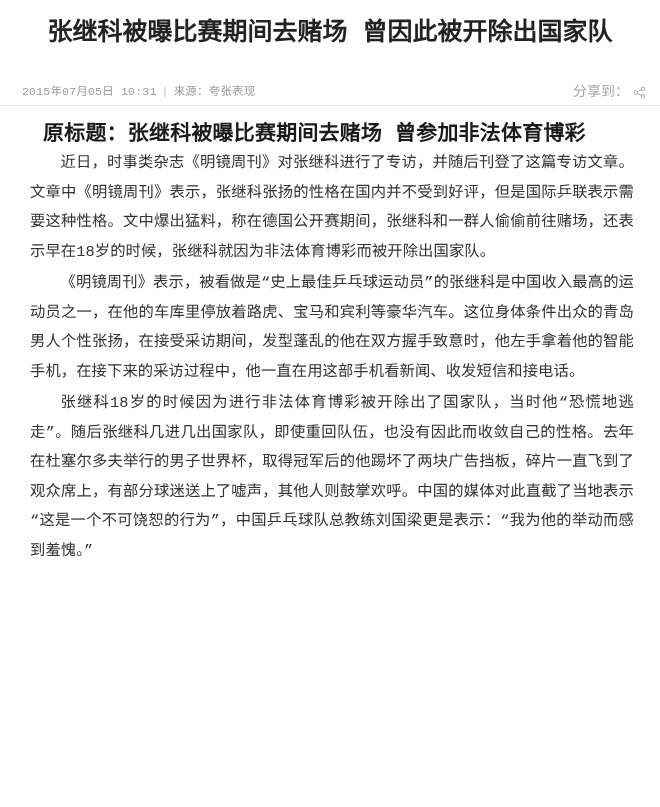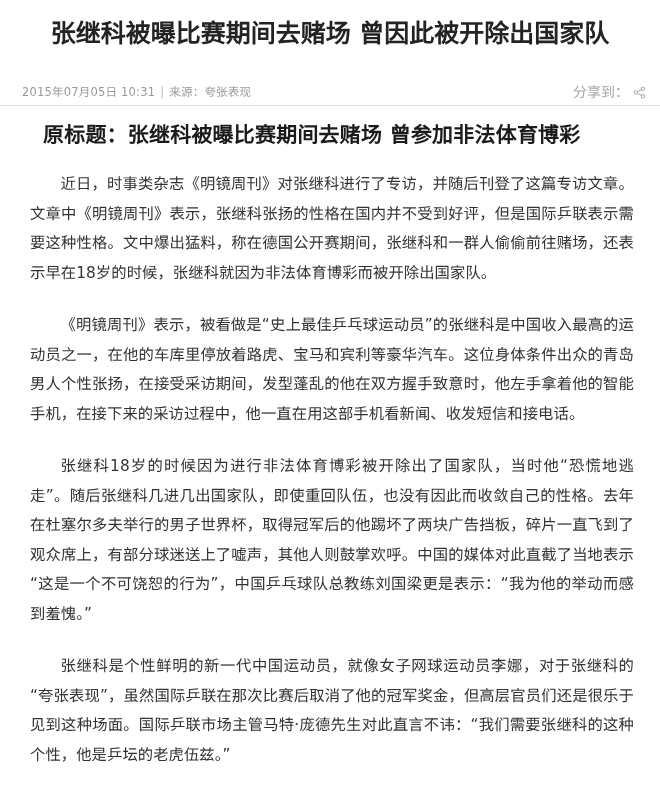--- a/index.html
+++ b/index.html
@@ -15,20 +15,21 @@
     font-family: "DejaVu Sans", "Liberation Sans", sans-serif;
     -webkit-font-smoothing: antialiased;
   }
 
   .page {
     width: 660px;
     height: 741px;
     box-sizing: border-box;
     background: #ffffff;
     position: relative;
+    font-family: Liberation Mono, monospace;
   }
 
   
   .headline {
     margin: 0;
     padding: 14px 22px 0 22px;
     font-size: 25px;
     line-height: 39px;
     font-weight: 700;
     color: #232323;
@@ -97,21 +98,21 @@
   .subtitle {
     margin: 17px 0 0 13px;
     font-size: 21px;
     line-height: 24px;
     font-weight: 700;
     color: #1b1b1b;
     letter-spacing: 0.2px;
   }
 
   .para {
-    margin: 23px 0 0 0;
+    margin: 2px 0 0 0;
     font-size: 15.3px;
     line-height: 29.5px;
     color: #333333;
     text-align: justify;
     text-justify: inter-ideograph;
     text-indent: 2em;
     letter-spacing: 0.1px;
   }
   .para:first-of-type {
     margin-top: 9px;
@@ -146,17 +147,16 @@
 
   <div class="divider"></div>
 
   <div class="article">
 
     <p class="subtitle">原标题：张继科被曝比赛期间去赌场 曾参加非法体育博彩</p>
 
     <p class="para">近日，时事类杂志《明镜周刊》对张继科进行了专访，并随后刊登了这篇专访文章。文章中《明镜周刊》表示，张继科张扬的性格在国内并不受到好评，但是国际乒联表示需要这种性格。文中爆出猛料，称在德国公开赛期间，张继科和一群人偷偷前往赌场，还表示早在18岁的时候，张继科就因为非法体育博彩而被开除出国家队。</p>
     <p class="para">《明镜周刊》表示，被看做是“史上最佳乒乓球运动员”的张继科是中国收入最高的运动员之一，在他的车库里停放着路虎、宝马和宾利等豪华汽车。这位身体条件出众的青岛男人个性张扬，在接受采访期间，发型蓬乱的他在双方握手致意时，他左手拿着他的智能手机，在接下来的采访过程中，他一直在用这部手机看新闻、收发短信和接电话。</p>
     <p class="para">张继科18岁的时候因为进行非法体育博彩被开除出了国家队，当时他“恐慌地逃走”。随后张继科几进几出国家队，即使重回队伍，也没有因此而收敛自己的性格。去年在杜塞尔多夫举行的男子世界杯，取得冠军后的他踢坏了两块广告挡板，碎片一直飞到了观众席上，有部分球迷送上了嘘声，其他人则鼓掌欢呼。中国的媒体对此直截了当地表示“这是一个不可饶恕的行为”，中国乒乓球队总教练刘国梁更是表示：“我为他的举动而感到羞愧。”</p>
-    <p class="para">张继科是个性鲜明的新一代中国运动员，就像女子网球运动员李娜，对于张继科的“夸张表现”，虽然国际乒联在那次比赛后取消了他的冠军奖金，但高层官员们还是很乐于见到这种场面。国际乒联市场主管马特·庞德先生对此直言不讳：“我们需要张继科的这种个性，他是乒坛的老虎伍兹。”</p>
 
   </div>
 
 </div>
 
 </body></html>

